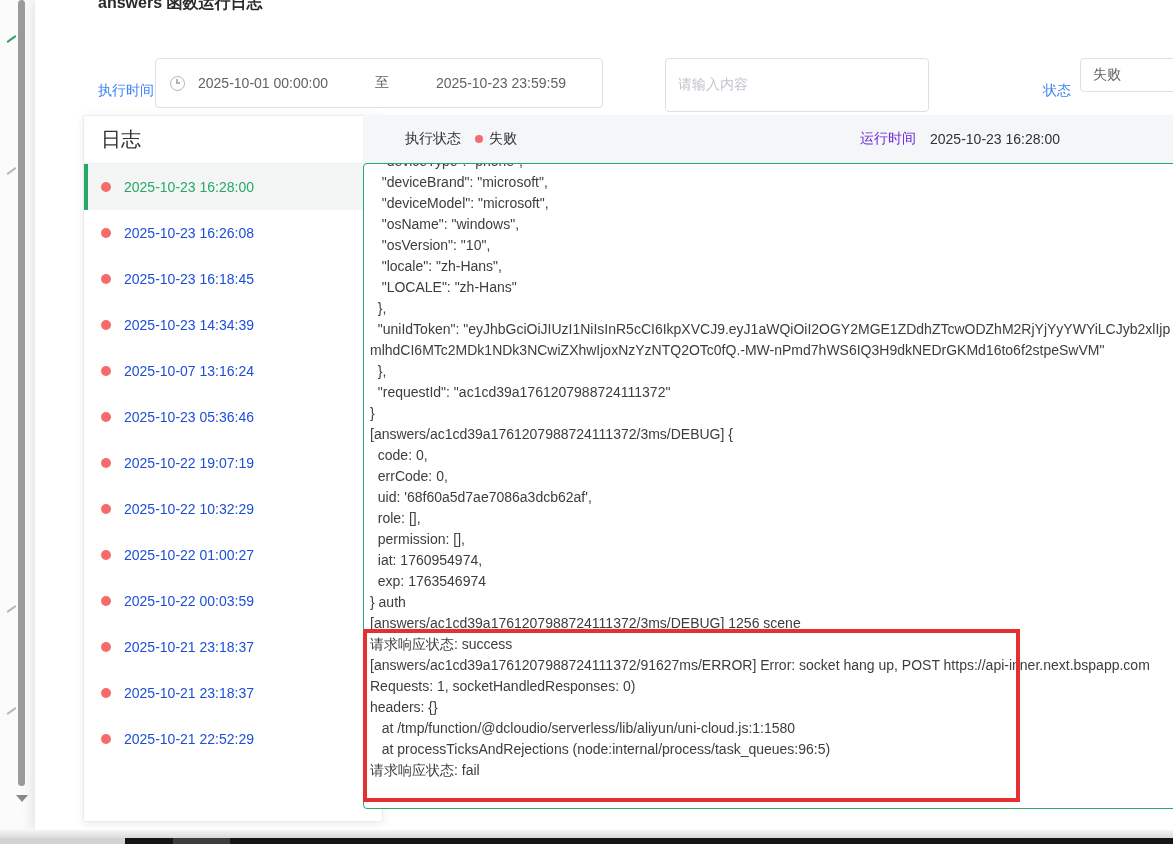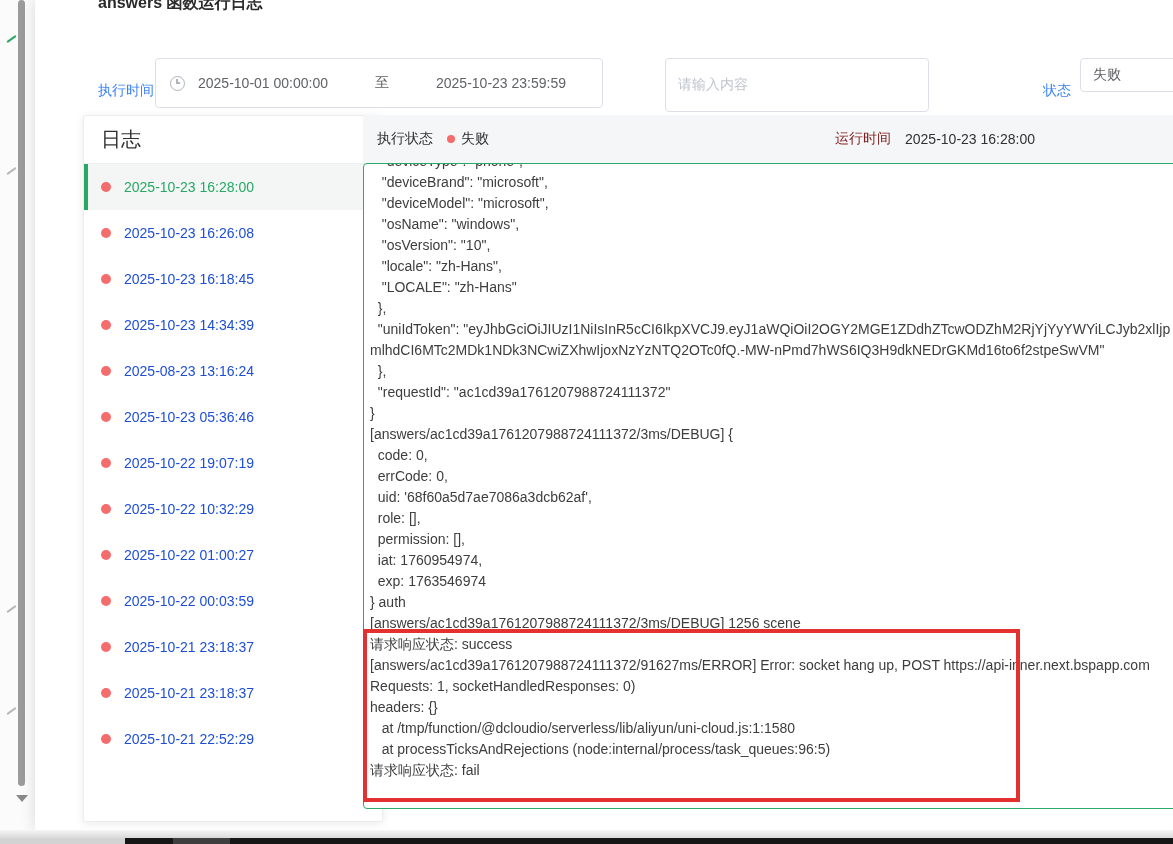--- a/index.html
+++ b/index.html
@@ -52,24 +52,24 @@
     padding-left:13px;color:var(--accent-green,#27a866);}
   #list-scroll-up{position:absolute;right:3px;top:10px;width:0;height:0;
     border-left:5px solid transparent;border-right:5px solid transparent;border-bottom:7px solid #8d9095;}
   #list-scroll-thumb{position:absolute;right:2px;top:27px;width:8px;height:420px;background:#8f9399;border-radius:4px;}
   #list-scroll-down{position:absolute;right:3px;bottom:13px;width:0;height:0;
     border-left:5px solid transparent;border-right:5px solid transparent;border-top:7px solid #8d9095;}
 
   
   #detail-header{left:363px;top:115px;width:810px;height:48px;background:#f5f6f8;
     display:flex;align-items:center;padding-left:14px;box-sizing:border-box;font-size:14px;}
-  #detail-status-label{color:#303133;margin-right:14px;}
+  #detail-status-label{color:#303133;margin-right:14px;margin-left:28px;}
   #detail-status-dot{width:8px;height:8px;border-radius:50%;background:var(--dot-red,#f56c6c);margin-right:6px;flex:none;}
   #detail-runtime{position:absolute;left:472px;top:0;height:48px;display:flex;align-items:center;}
-  #detail-runtime-label{color:#7f1d1d;margin-right:14px;}
+  #detail-runtime-label{color:#6d28d9;margin-right:14px;margin-left:25px;}
   #detail-runtime-value{color:#303133;}
 
   #log-content{left:363px;top:163px;width:830px;height:646px;border:1px solid #2aa968;
     border-radius:4px;overflow:hidden;box-sizing:border-box;background:#fff;}
   #log-content pre{margin:-13px 0 0 0;padding:0 0 0 6px;font-family:"Liberation Sans","DejaVu Sans",sans-serif;
     font-size:14px;line-height:21px;color:#3d3d3d;white-space:pre;}
 
   #annotation-rect{left:363px;top:629px;width:649px;height:165px;
     border:4px solid var(--annotation-red,#e53030);z-index:6;pointer-events:none;}
 
@@ -131,21 +131,21 @@
         <div class="log-item">
           <span class="dot"></span>
           <span>2025-10-23 16:18:45</span>
         </div>
         <div class="log-item">
           <span class="dot"></span>
           <span>2025-10-23 14:34:39</span>
         </div>
         <div class="log-item">
           <span class="dot"></span>
-          <span>2025-08-23 13:16:24</span>
+          <span>2025-10-07 13:16:24</span>
         </div>
         <div class="log-item">
           <span class="dot"></span>
           <span>2025-10-23 05:36:46</span>
         </div>
         <div class="log-item">
           <span class="dot"></span>
           <span>2025-10-22 19:07:19</span>
         </div>
         <div class="log-item">

